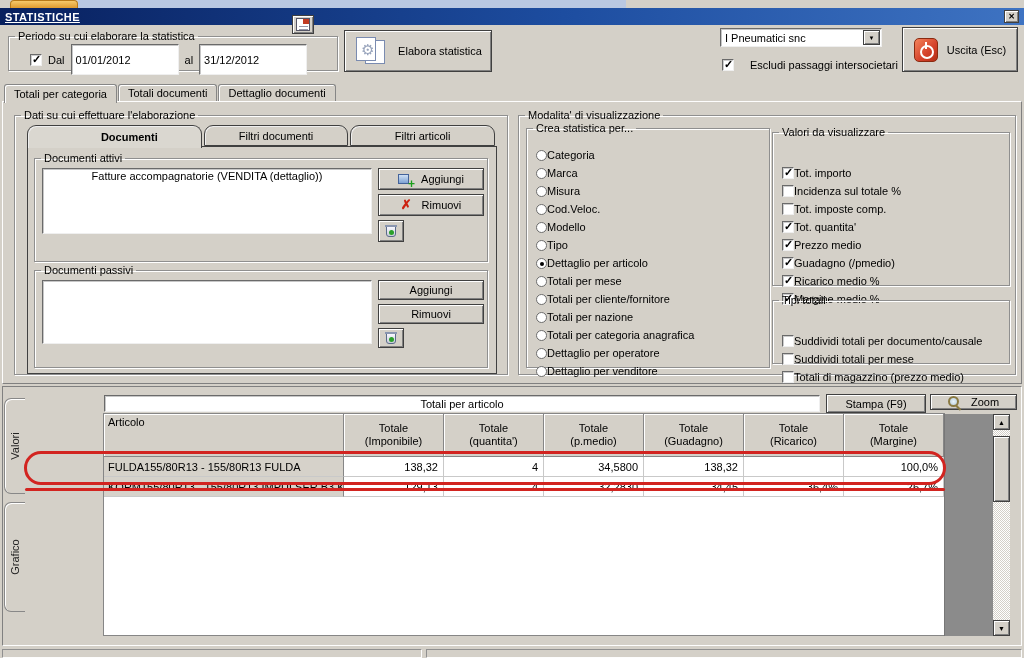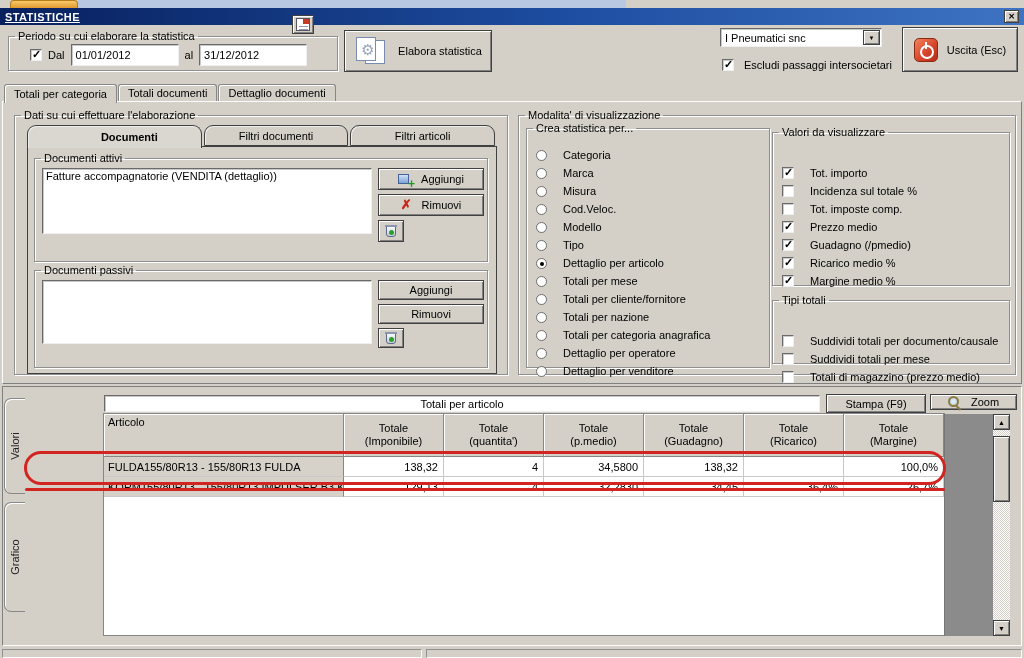--- a/index.html
+++ b/index.html
@@ -28,44 +28,44 @@
   .field,.listbox{background:#fff;border:1px solid;border-color:#6a6a6a #efefef #efefef #6a6a6a;
     box-shadow:inset 1px 1px 0 rgba(0,0,0,.22);position:absolute;}
   .field{display:flex;align-items:center;padding:0 4px;}
   fieldset{position:absolute;border:1px solid #8f8f8f;box-shadow:1px 1px 0 #fff,inset 1px 1px 0 #fff;}
   legend{font-size:11px;padding:0 3px;margin-left:6px;background:transparent;}
   .cb{width:12px;height:12px;background:#fff;border:1px solid;border-color:#6a6a6a #efefef #efefef #6a6a6a;
     box-shadow:inset 1px 1px 0 rgba(0,0,0,.2);position:relative;flex:none;}
   .cb.checked::after{content:"✓";position:absolute;left:1px;top:-2px;font-size:11px;font-weight:bold;}
   .radio{width:11px;height:11px;border-radius:50%;background:#fff;border:1px solid #6d6d6d;position:relative;flex:none;}
   .radio.sel::after{content:"";position:absolute;left:3px;top:3px;width:4px;height:4px;border-radius:50%;background:#000;}
-  .opt{display:flex;align-items:center;gap:16px;height:18px;padding-left:9px;}
+  .opt{display:flex;align-items:center;gap:0;height:18px;padding-left:9px;}
 
   
   .fs-period{left:8px;top:30px;width:330px;height:41px;}
   .period-row{position:absolute;left:14px;top:14px;display:flex;align-items:center;gap:6px;}
-  .f-dal{position:relative;width:108px;height:22px;}
+  .f-dal{position:relative;width:108px;height:31px;}
   .cal-btn{left:292px;top:15px;width:22px;height:19px;}
   .cal{width:14px;height:13px;background:#fff;border:1px solid #556;position:relative;}
   .cal::before{content:"";position:absolute;right:0;top:0;width:6px;height:5px;background:#c23b22;}
   .cal::after{content:"";position:absolute;left:2px;bottom:3px;width:9px;height:1px;background:#99a;box-shadow:0 3px 0 #99a;}
 
   .btn-elabora{left:344px;top:30px;width:148px;height:42px;gap:10px;}
   .pages{position:relative;width:34px;height:30px;flex:none;}
   .pg{position:absolute;width:20px;height:24px;background:#fff;border:1px solid #7a8bb0;}
   .pg.b{left:11px;top:4px;} .pg.a{left:2px;top:1px;}
   .gear{position:absolute;left:7px;top:5px;font-size:15px;color:#98a4bc;}
 
   .ddl{position:absolute;left:720px;top:28px;width:162px;height:19px;background:#fff;
     border:1px solid;border-color:#6a6a6a #efefef #efefef #6a6a6a;box-shadow:inset 1px 1px 0 rgba(0,0,0,.22);
     display:flex;align-items:center;}
   .ddl .txt{flex:1;padding:0 4px;overflow:hidden;white-space:nowrap;}
   .dbtn{width:17px;height:15px;margin-right:1px;background:#d4d0c8;border:1px solid #404040;
     box-shadow:inset 1px 1px 0 #fff,inset -1px -1px 0 #808080;display:flex;align-items:center;justify-content:center;font-size:6px;flex:none;}
-  .escludi{position:absolute;left:722px;top:59px;display:flex;align-items:flex-end;gap:10px;}
+  .escludi{position:absolute;left:722px;top:59px;display:flex;align-items:flex-end;gap:16px;}
 
   .btn-uscita{left:902px;top:27px;width:116px;height:45px;gap:9px;}
   .pwr{width:24px;height:24px;border-radius:5px;flex:none;position:relative;
     background:linear-gradient(135deg,#f4845c,#d4412a 60%,#b32f16);border:1px solid #8a2a10;}
   .pwr::before{content:"";position:absolute;left:5px;top:6px;width:10px;height:10px;border:2px solid #fff;border-radius:50%;}
   .pwr::after{content:"";position:absolute;left:10px;top:3px;width:2px;height:7px;background:#fff;}
 
   
   .main-tabs{position:absolute;left:4px;top:84px;height:18px;display:flex;z-index:2;}
   .mtab{background:#d4d0c8;border:1px solid #868686;border-bottom:none;border-radius:3px 3px 0 0;
@@ -76,21 +76,21 @@
 
   
   .fs-dati{left:14px;top:109px;width:494px;height:266px;}
   .inner-tabs{position:absolute;left:27px;top:125px;width:470px;height:22px;display:flex;z-index:2;}
   .itab{flex:1;margin-right:2px;border:1px solid #404040;border-radius:9px 9px 0 0;background:#d4d0c8;
     box-shadow:inset 1px 1px 0 #eee;display:flex;align-items:center;justify-content:center;height:21px;}
   .itab.active{font-weight:bold;background:#dad7d0;height:23px;border-bottom:none;padding-left:30px;}
   .inner-body{position:absolute;left:27px;top:146px;width:470px;height:228px;border:1px solid #404040;background:#d4d0c8;}
   .fs-attivi{left:34px;top:152px;width:454px;height:110px;}
   .fs-passivi{left:34px;top:264px;width:454px;height:104px;}
-  .lb-attivi{left:42px;top:168px;width:330px;height:66px;}
+  .lb-attivi{left:42px;top:168px;width:330px;height:66px;text-align:center;}
   .lb-passivi{left:42px;top:280px;width:330px;height:64px;}
   .lbitem{padding:1px 3px;white-space:nowrap;overflow:hidden;}
   .btn-agg1{left:378px;top:168px;width:106px;height:22px;gap:8px;}
   .btn-rim1{left:378px;top:194px;width:106px;height:22px;gap:10px;}
   .btn-tr1{left:378px;top:220px;width:26px;height:22px;}
   .btn-agg2{left:378px;top:280px;width:106px;height:20px;}
   .btn-rim2{left:378px;top:304px;width:106px;height:20px;}
   .btn-tr2{left:378px;top:328px;width:26px;height:20px;}
   .addic{position:relative;width:15px;height:13px;flex:none;}
   .addic .box{position:absolute;left:0;top:1px;width:11px;height:10px;background:linear-gradient(#cfe0f4,#7fa3d4);border:1px solid #44639a;}
@@ -325,20 +325,24 @@
         <div class="opt">
           <span class="cb"></span>
           <span class="olabel">Incidenza sul totale %</span>
         </div>
         <div class="opt">
           <span class="cb"></span>
           <span class="olabel">Tot. imposte comp.</span>
         </div>
         <div class="opt">
           <span class="cb checked"></span>
+          <span class="olabel">Tot. quantita'</span>
+        </div>
+        <div class="opt">
+          <span class="cb checked"></span>
           <span class="olabel">Prezzo medio</span>
         </div>
         <div class="opt">
           <span class="cb checked"></span>
           <span class="olabel">Guadagno (/pmedio)</span>
         </div>
         <div class="opt">
           <span class="cb checked"></span>
           <span class="olabel">Ricarico medio %</span>
         </div>

